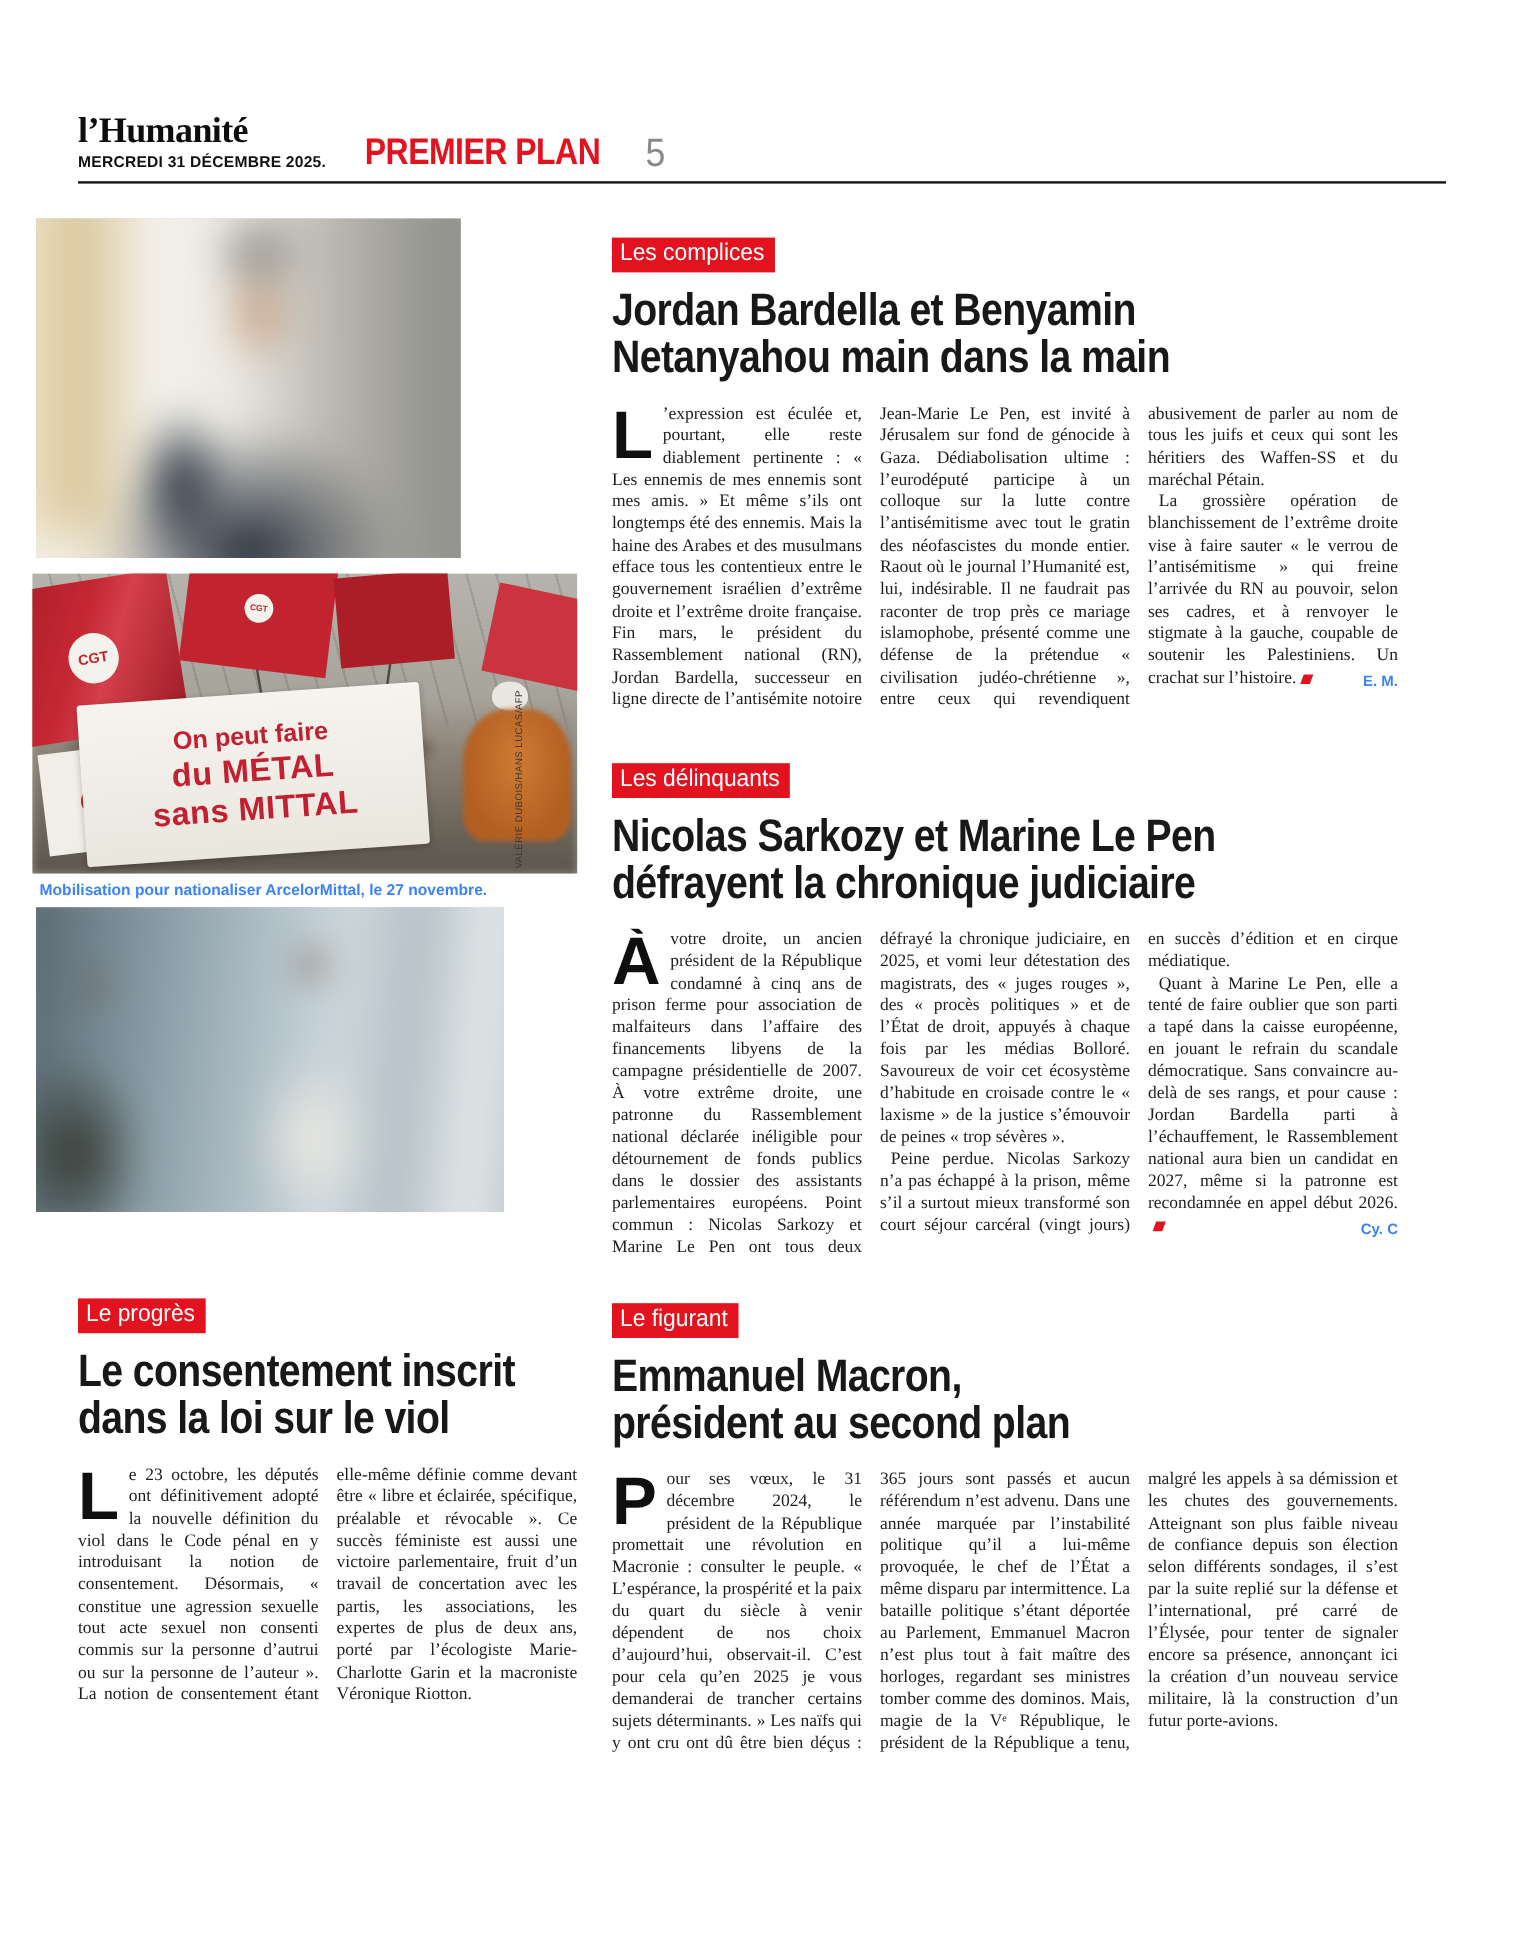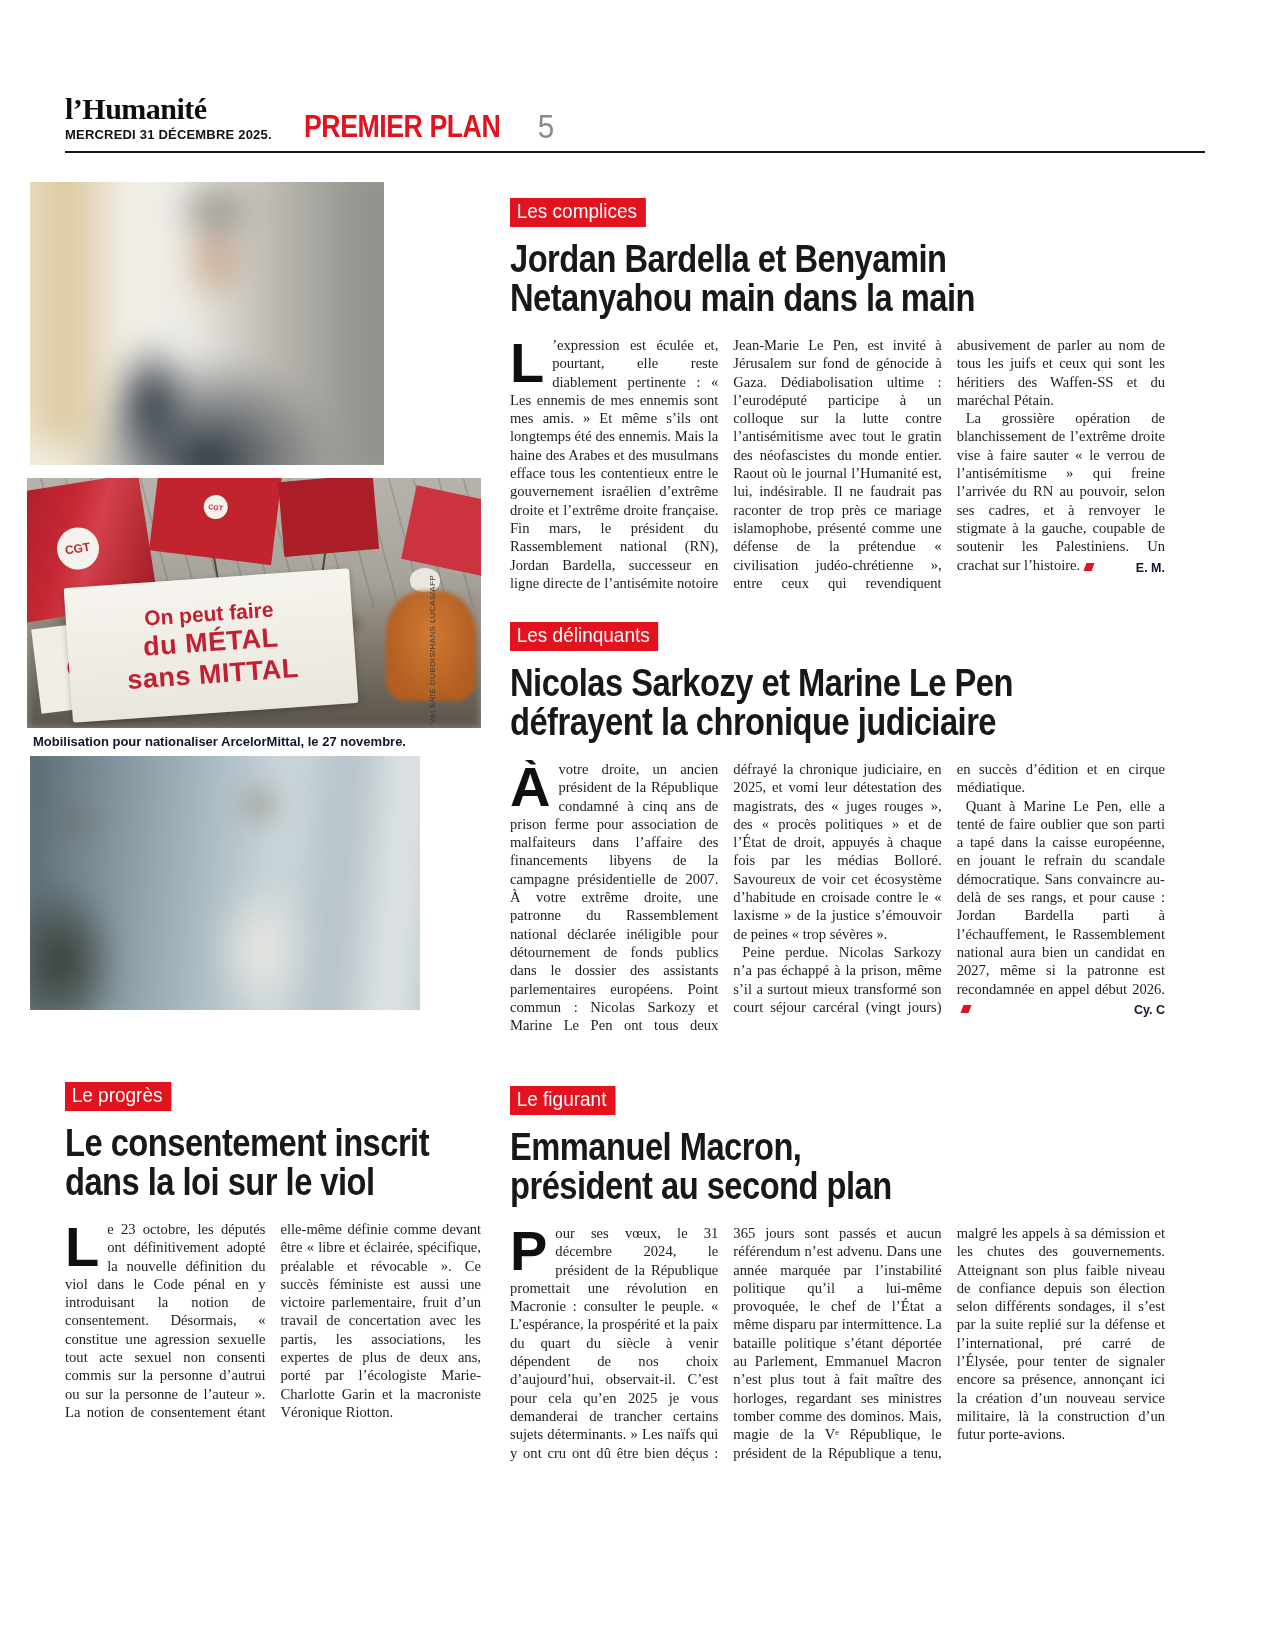--- a/index.html
+++ b/index.html
@@ -35,25 +35,25 @@
         hyphens:auto;-webkit-hyphens:auto;column-gap:15px;column-fill:balance;overflow:hidden;}
   .cols3{column-count:3;}
   .cols2{column-count:2;}
   .bp{margin:0;}
   .ind{text-indent:9px;}
   .dropcap{float:left;font-family:"Liberation Sans","DejaVu Sans",sans-serif;font-weight:700;
            font-size:56px;line-height:44px;color:#0f0f0f;padding:5px 8px 0 0;}
   .endmark{display:inline-block;width:8px;height:8px;background:#e2121e;
            transform:skewX(-20deg);margin:0 1px -1px 5px;}
   .byline{float:right;font-family:"Liberation Sans","DejaVu Sans",sans-serif;
-          font-weight:700;font-size:12.5px;color:#0f172a;padding-top:3px;}
+          font-weight:700;font-size:12.5px;color:#3b82f6;padding-top:3px;}
 
   .art-complices{left:510px;top:198px;width:655px;}
   .art-complices .body{height:272px;}
-  .art-delinquants{left:510px;top:622px;width:655px;}
+  .art-delinquants{left:510px;top:636px;width:655px;}
   .art-delinquants .body{height:280px;}
   .art-figurant{left:510px;top:1086px;width:655px;}
   .art-figurant .body{height:300px;}
   .art-progres{left:65px;top:1082px;width:416px;}
   .art-progres .body{height:288px;}
 
   
   .photo{position:absolute;overflow:hidden;background:#d8d6d0;}
   .photo .blur{position:absolute;inset:-24px;filter:blur(14px);}
 
@@ -111,21 +111,21 @@
   .banner{position:absolute;left:9%;top:40%;width:63%;height:54%;transform:rotate(-4deg);
      background:linear-gradient(180deg,#f6f4ee,#e9e6de);border-radius:3px;
      box-shadow:0 2px 6px rgba(0,0,0,.25);display:flex;flex-direction:column;
      align-items:center;justify-content:center;gap:1px;}
   .banner span{color:#c22030;font-family:"Liberation Sans","DejaVu Sans",sans-serif;font-weight:700;}
   .bl1{font-size:21px;}
   .bl2,.bl3{font-size:27px;letter-spacing:.5px;}
   .credit{position:absolute;right:44px;bottom:4px;writing-mode:vertical-rl;transform:rotate(180deg);
      font-family:"Liberation Sans","DejaVu Sans",sans-serif;font-size:8px;color:#3c3a38;letter-spacing:.4px;}
   .caption{position:absolute;left:33px;top:734px;width:450px;
-     font-family:"Liberation Sans","DejaVu Sans",sans-serif;font-weight:700;font-size:13px;color:#0f172a;}
+     font-family:"Liberation Sans","DejaVu Sans",sans-serif;font-weight:700;font-size:13px;color:#3b82f6;}
 </style>
 </head>
 <body>
 
 <div class="page">
 
   <header class="topbar">
     <div>
       <div class="mast-title">l’Humanité</div>
       <div class="mast-date">MERCREDI 31 DÉCEMBRE 2025.</div>

